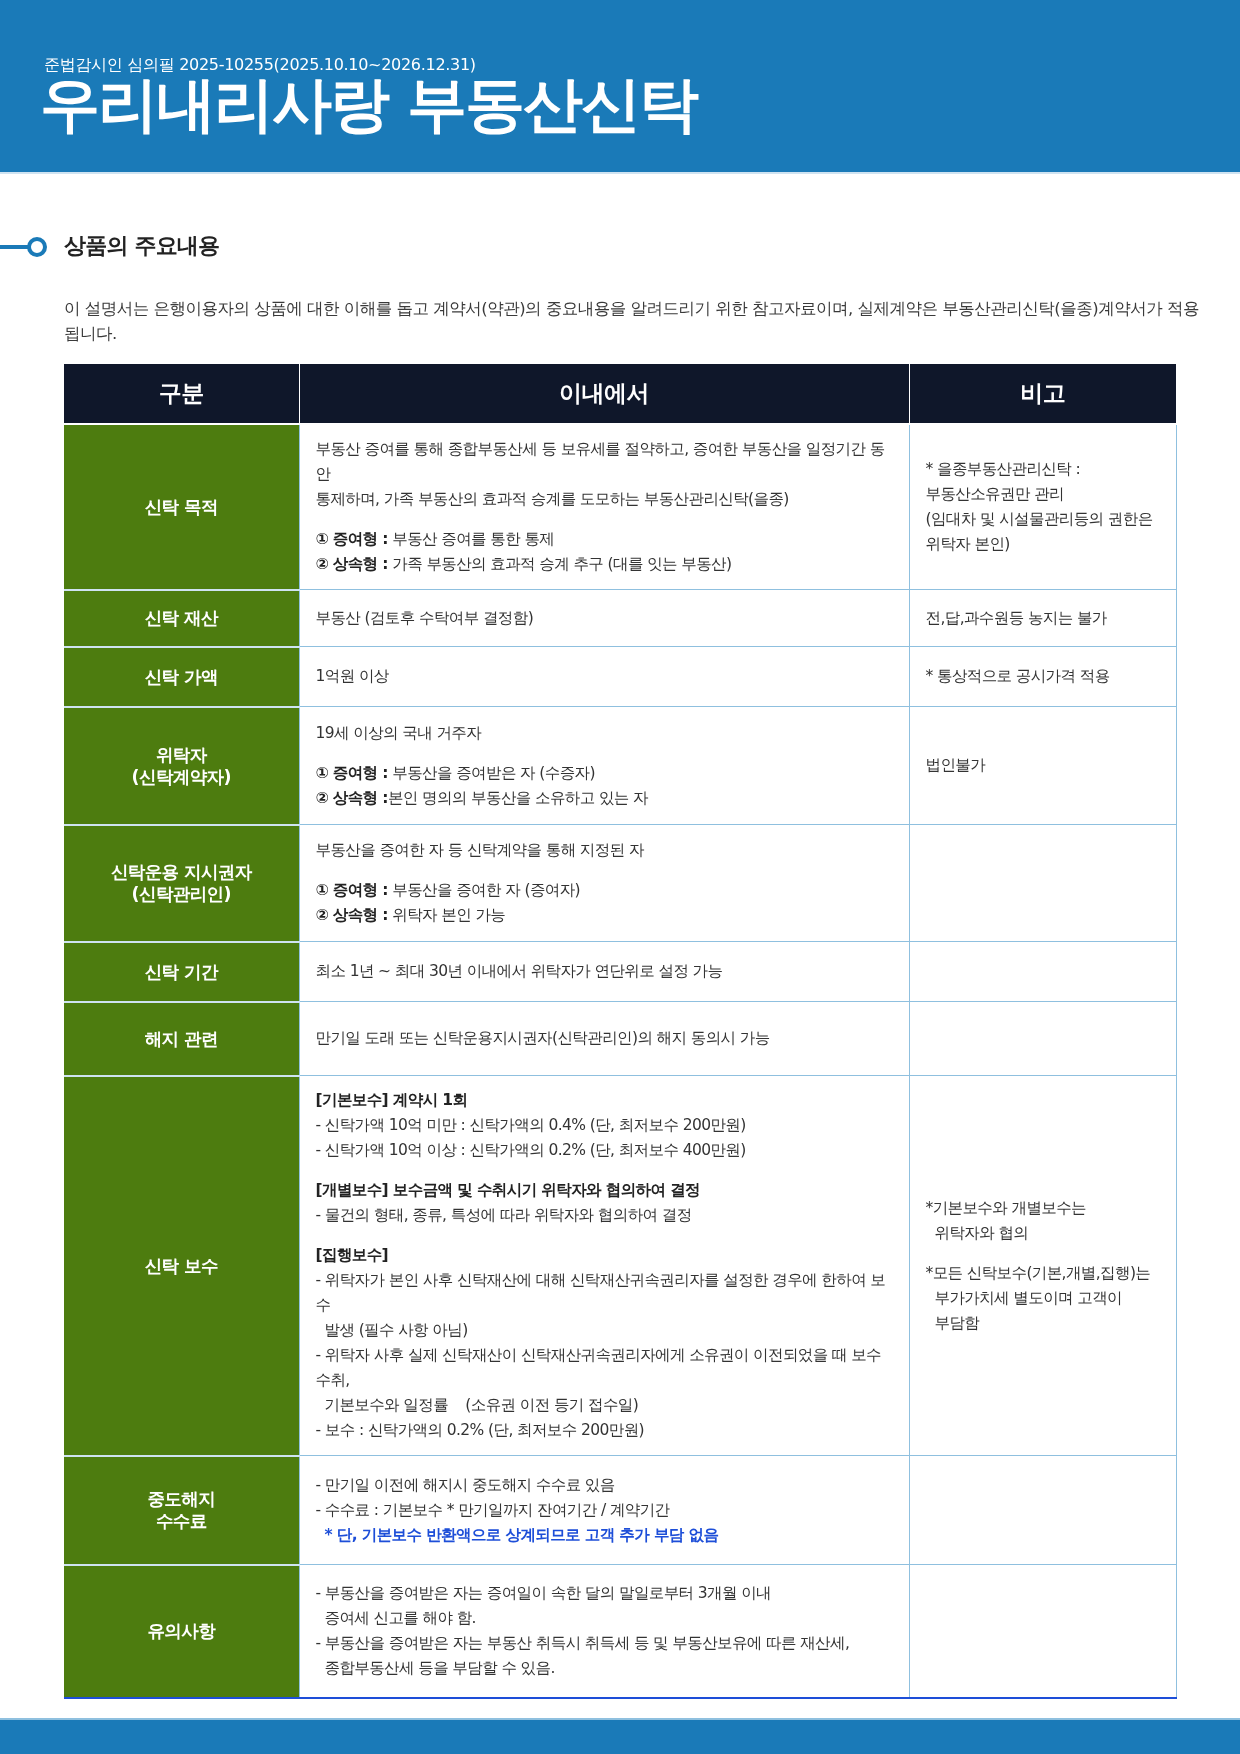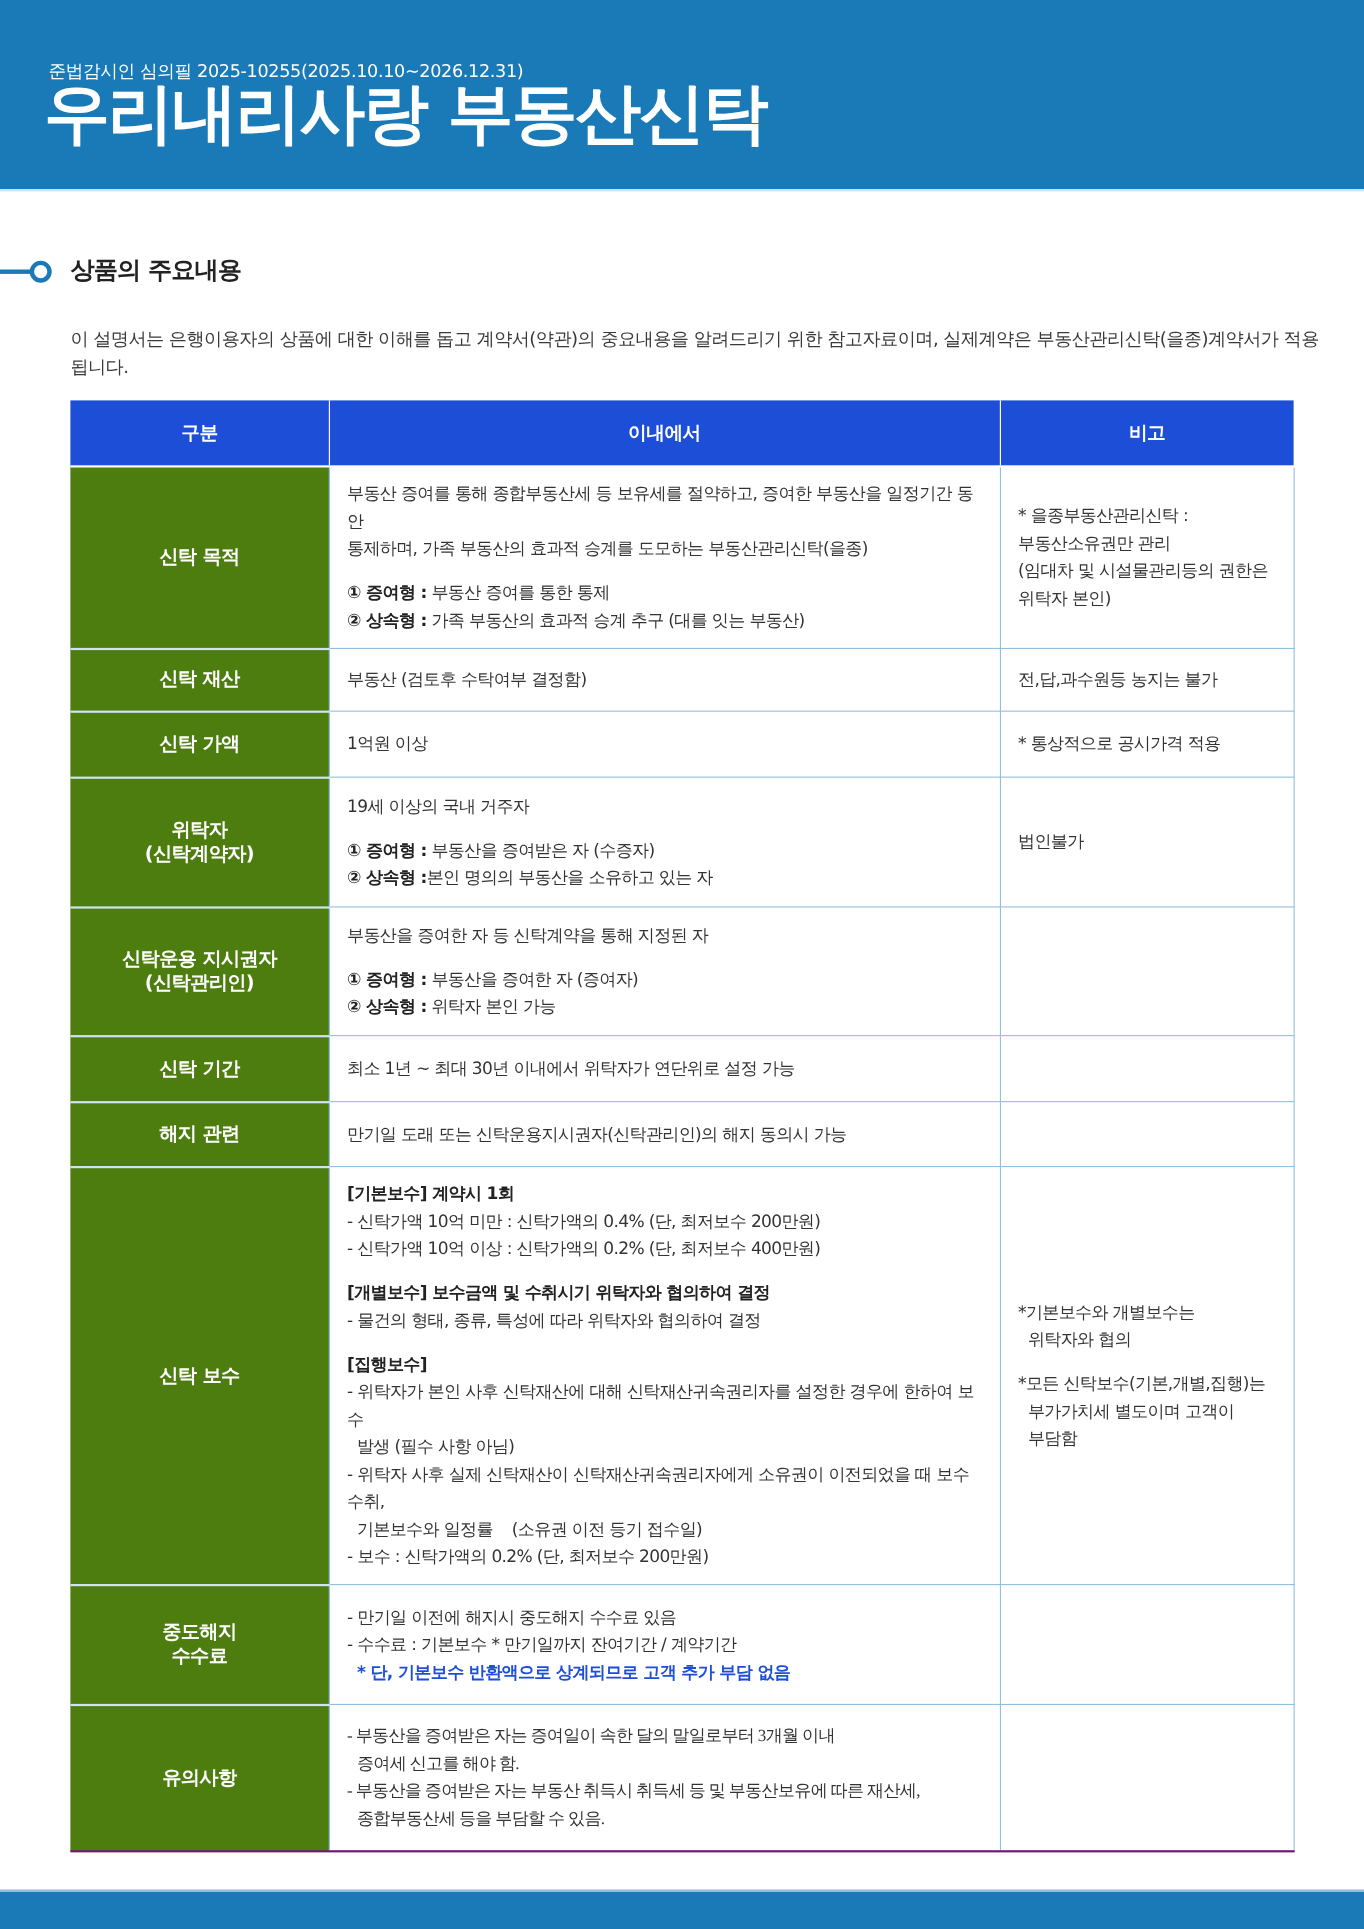--- a/index.html
+++ b/index.html
@@ -14,31 +14,31 @@
   .section-head { position: absolute; left: 0; top: 230px; height: 34px; width: 600px; }
   .section-head .line { position: absolute; left: 0; top: 15px; width: 30px; height: 4px; background: #1a7ab8; }
   .section-head .ring { position: absolute; left: 27px; top: 7px; width: 20px; height: 20px; border: 4px solid #1a7ab8; border-radius: 50%; background: #ffffff; }
   .section-head .label { position: absolute; left: 64px; top: 1px; font-size: 22px; font-weight: bold; color: #222222; letter-spacing: -0.8px; }
 
   .intro { position: absolute; left: 64px; top: 296px; width: 1140px; font-size: 16.5px; line-height: 25px; color: #3a3a3a; letter-spacing: -0.5px; }
 
   .table-wrap { position: absolute; left: 64px; top: 364px; width: 1112px; }
   table { border-collapse: collapse; width: 1112px; table-layout: fixed; }
   col.c1 { width: 235px; } col.c2 { width: 610px; } col.c3 { width: 267px; }
-  th { background: #1d4ed8; color: #ffffff; font-size: 17px; font-weight: bold; height: 60px; border-right: 1px solid #ffffff; border-bottom: 2px solid #ffffff; text-align: center; letter-spacing: -0.5px; }
+  th { background: #0f172a; color: #ffffff; font-size: 23px; font-weight: bold; height: 60px; border-right: 1px solid #ffffff; border-bottom: 2px solid #ffffff; text-align: center; letter-spacing: -0.5px; }
   th:last-child { border-right: none; }
   td { border: 1px solid #8fc0df; vertical-align: middle; font-size: 15.5px; line-height: 25px; color: #333333; letter-spacing: -0.6px; }
   td.cat { background: #4d7c0f; color: #ffffff; font-weight: bold; text-align: center; font-size: 17.5px; line-height: 22px; border-left: none; border-top: 2px solid #cfe3f1; border-bottom: 2px solid #cfe3f1; border-right: 1px solid #8fc0df; }
   td.det { padding: 12px 16px 12px 16px; }
   td.note { padding: 12px 16px; border-right: 1px solid #8fc0df; }
   .blk + .blk { margin-top: 15px; }
   .b { font-weight: bold; color: #222222; }
   .ind { padding-left: 9px; }
   .red { color: #1d4ed8; font-weight: bold; }
-  tr.last td { border-bottom: 2px solid #701a75; font-family: Liberation Serif, serif; }
+  tr.last td { border-bottom: 2px solid #1d4ed8; }
 
   .bottom-band { position: absolute; left: 0; top: 1718px; width: 1240px; height: 36px; background: #1a7ab8; border-top: 2px solid #8fc0df; }
 </style>
 </head>
 <body>
 
 <div class="top-banner">
   <div class="subtitle">준법감시인 심의필 2025-10255(2025.10.10~2026.12.31)</div>
   <div class="title">우리내리사랑 부동산신탁</div>
 </div>
@@ -129,21 +129,21 @@
         </td>
         <td class="note"></td>
       </tr>
 
       <tr style="height:60px">
         <td class="cat"><span>신탁 기간</span></td>
         <td class="det">최소 1년 ~ 최대 30년 이내에서 위탁자가 연단위로 설정 가능</td>
         <td class="note"></td>
       </tr>
 
-      <tr style="height:59px">
+      <tr style="height:74px">
         <td class="cat"><span>해지 관련</span></td>
         <td class="det">만기일 도래 또는 신탁운용지시권자(신탁관리인)의 해지 동의시 가능</td>
         <td class="note"></td>
       </tr>
 
       <tr style="height:324px">
         <td class="cat"><span>신탁 보수</span></td>
         <td class="det">
           <div class="blk">
             <div><span class="b">[기본보수]</span><span class="b"> 계약시 1회</span></div>

